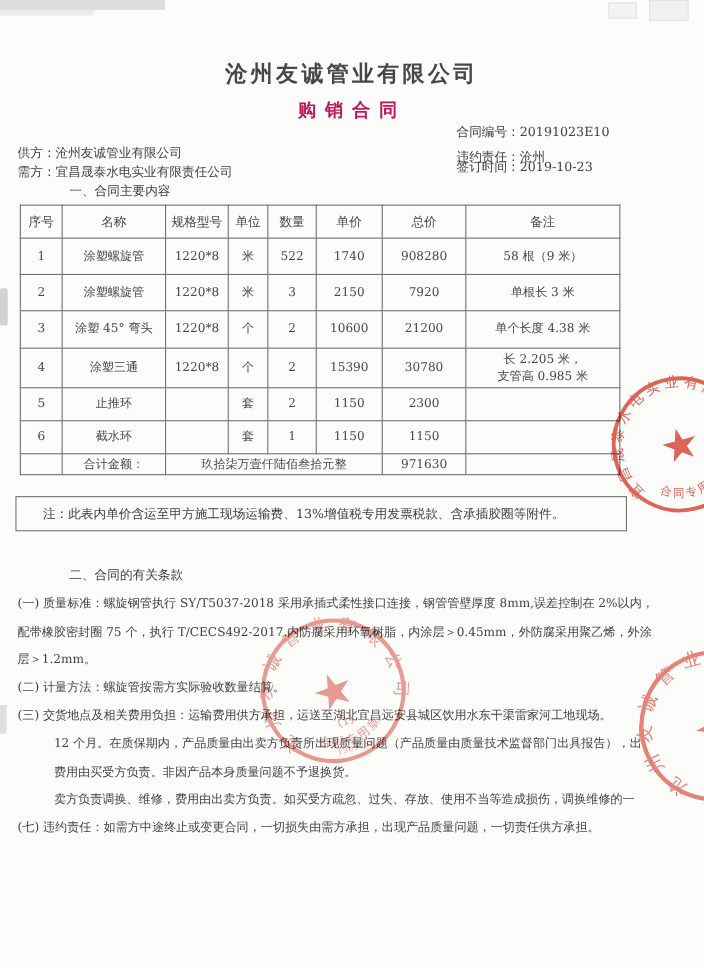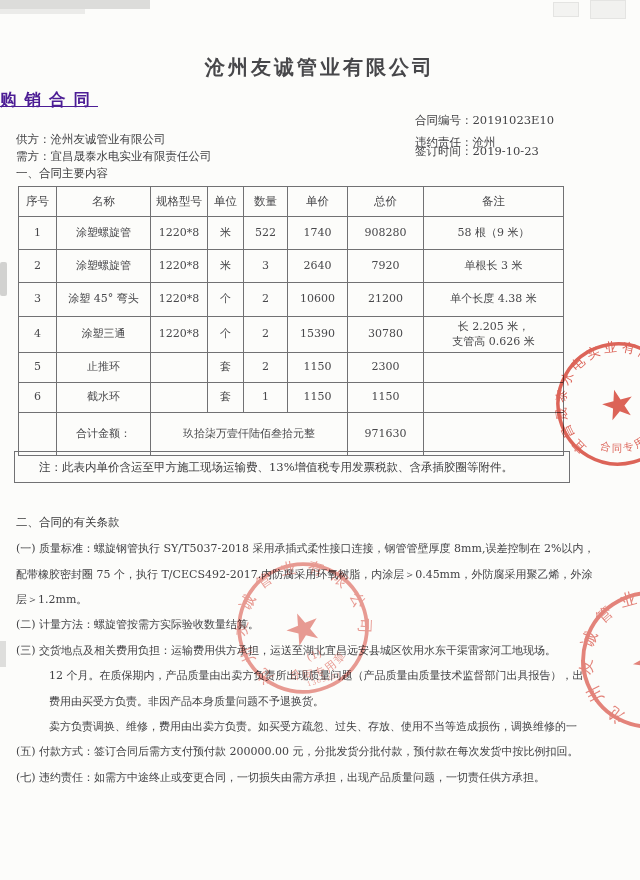--- a/index.html
+++ b/index.html
@@ -2,35 +2,35 @@
 <html><head>
 <meta charset="utf-8">
 <style>
   html,body{margin:0;padding:0;background:#fcfcfa;}
   .page{position:relative;width:640px;height:880px;overflow:hidden;background:#fcfcfa;
         font-family:"DejaVu Serif","Liberation Serif",serif;color:#3c3c3e;}
   .abs{position:absolute;}
   
   .title{left:0;right:0;top:54px;text-align:center;font-size:20px;font-weight:600;
          letter-spacing:3px;color:#47474a;}
-  .subtitle{left:0;right:0;top:89px;text-align:left;font-size:16.5px;font-weight:600;
-            letter-spacing:8px;color:#4c1d95;text-decoration:underline;}
+  .subtitle{left:0;right:0;top:89px;text-align:center;font-size:16.5px;font-weight:600;
+            letter-spacing:8px;color:#be185d;}
   .meta-line{font-size:11.5px;white-space:nowrap;color:#424245;}
   
   table.items{position:absolute;left:18px;top:186px;width:545px;border-collapse:collapse;
               table-layout:fixed;}
   table.items th,table.items td{border:1px solid #717173;font-weight:normal;text-align:center;
               vertical-align:middle;font-size:11px;color:#48484b;padding:0 2px;line-height:1.35;}
   table.items th{font-size:11.5px;}
   td.remark{white-space:pre-line;}
   
   .note-box{left:14px;top:451px;width:556px;height:32px;border:1px solid #717173;
             display:flex;align-items:center;padding-left:24px;box-sizing:border-box;}
   .note-box span{font-size:11.5px;white-space:nowrap;}
-  .plain-line{font-size:11.5px;white-space:nowrap;}
+  .plain-line{font-size:11.5px;white-space:nowrap;margin-left:47px;}
   
   .clauses{left:16px;top:536px;width:610px;}
   .clause-line{height:25.4px;display:flex;align-items:center;font-size:11px;
                white-space:nowrap;color:#424245;}
   .clause-line.indent{padding-left:33px;}
   
   .stamp{position:absolute;color:#d6392b;mix-blend-mode:multiply;pointer-events:none;}
   .stamp text,.stamp textPath{font-family:"DejaVu Serif","Liberation Serif",serif;}
   .stamp-buyer{left:538px;top:324px;opacity:.78;}
   .stamp-supplier1{left:218px;top:543px;opacity:.5;}
@@ -95,21 +95,21 @@
           <td>1740</td>
           <td>908280</td>
           <td class="remark">58 根（9 米）</td>
         </tr>
         <tr style="height: 33px;">
           <td>2</td>
           <td>涂塑螺旋管</td>
           <td>1220*8</td>
           <td>米</td>
           <td>3</td>
-          <td>2640</td>
+          <td>2150</td>
           <td>7920</td>
           <td class="remark">单根长 3 米</td>
         </tr>
         <tr style="height: 34px;">
           <td>3</td>
           <td>涂塑 45° 弯头</td>
           <td>1220*8</td>
           <td>个</td>
           <td>2</td>
           <td>10600</td>
@@ -118,21 +118,21 @@
         </tr>
         <tr style="height: 36px;">
           <td>4</td>
           <td>涂塑三通</td>
           <td>1220*8</td>
           <td>个</td>
           <td>2</td>
           <td>15390</td>
           <td>30780</td>
           <td class="remark">长 2.205 米，
-支管高 0.626 米</td>
+支管高 0.985 米</td>
         </tr>
         <tr style="height: 30px;">
           <td>5</td>
           <td>止推环</td>
           <td></td>
           <td>套</td>
           <td>2</td>
           <td>1150</td>
           <td>2300</td>
           <td class="remark"></td>
@@ -140,21 +140,21 @@
         <tr style="height: 30px;">
           <td>6</td>
           <td>截水环</td>
           <td></td>
           <td>套</td>
           <td>1</td>
           <td>1150</td>
           <td>1150</td>
           <td class="remark"></td>
         </tr>
-        <tr style="height: 43px;">
+        <tr style="height: 19px;">
           <td></td>
           <td>合计金额：</td>
           <td colspan="4">玖拾柒万壹仟陆佰叁拾元整</td>
           <td>971630</td>
           <td></td>
         </tr>
       </tbody>
   </table>
 
   <div class="abs note-box">
@@ -165,21 +165,20 @@
 
   <div class="abs clauses">
       <div class="clause-line">(一) 质量标准：螺旋钢管执行 SY/T5037-2018 采用承插式柔性接口连接，钢管管壁厚度 8mm,误差控制在 2%以内，</div>
       <div class="clause-line">配带橡胶密封圈 75 个，执行 T/CECS492-2017.内防腐采用环氧树脂，内涂层＞0.45mm，外防腐采用聚乙烯，外涂</div>
       <div class="clause-line">层＞1.2mm。</div>
       <div class="clause-line">(二) 计量方法：螺旋管按需方实际验收数量结算。</div>
       <div class="clause-line">(三) 交货地点及相关费用负担：运输费用供方承担，运送至湖北宜昌远安县城区饮用水东干渠雷家河工地现场。</div>
       <div class="clause-line indent">12 个月。在质保期内，产品质量由出卖方负责所出现质量问题（产品质量由质量技术监督部门出具报告），出</div>
       <div class="clause-line indent">费用由买受方负责。非因产品本身质量问题不予退换货。</div>
       <div class="clause-line indent">卖方负责调换、维修，费用由出卖方负责。如买受方疏忽、过失、存放、使用不当等造成损伤，调换维修的一</div>
-      <div class="clause-line">(五) 付款方式：签订合同后需方支付预付款 200000.00 元，分批发货分批付款，预付款在每次发货中按比例扣回。</div>
       <div class="clause-line">(七) 违约责任：如需方中途终止或变更合同，一切损失由需方承担，出现产品质量问题，一切责任供方承担。</div>
     </div>
 
   <svg class="stamp stamp-buyer" width="160" height="160" viewBox="-80 -80 160 160">
     <g transform="rotate(-15)">
       <circle r="60" fill="none" stroke="currentColor" stroke-width="3.5"></circle>
       <defs>
         <path id="ringA" d="M -44,30 A 53,53 0 1,1 44,30" fill="none"></path>
         <path id="botA" d="M -26,40 A 47,47 0 0,0 26,40" fill="none"></path>
       </defs>

